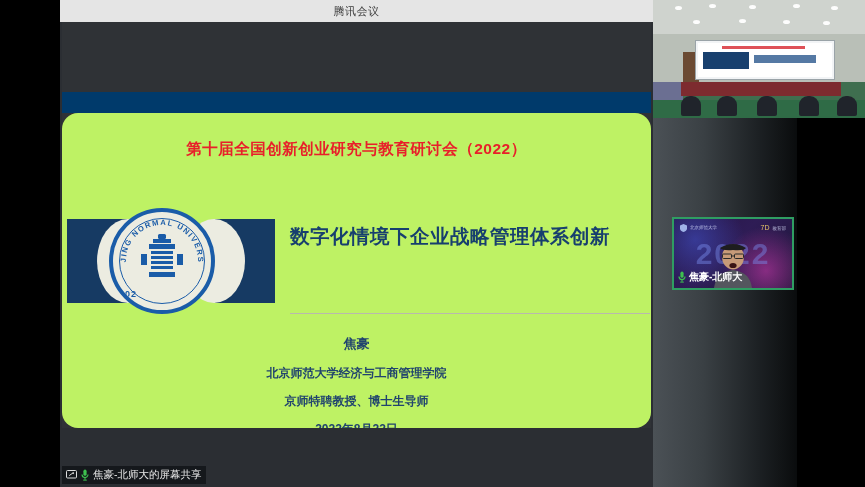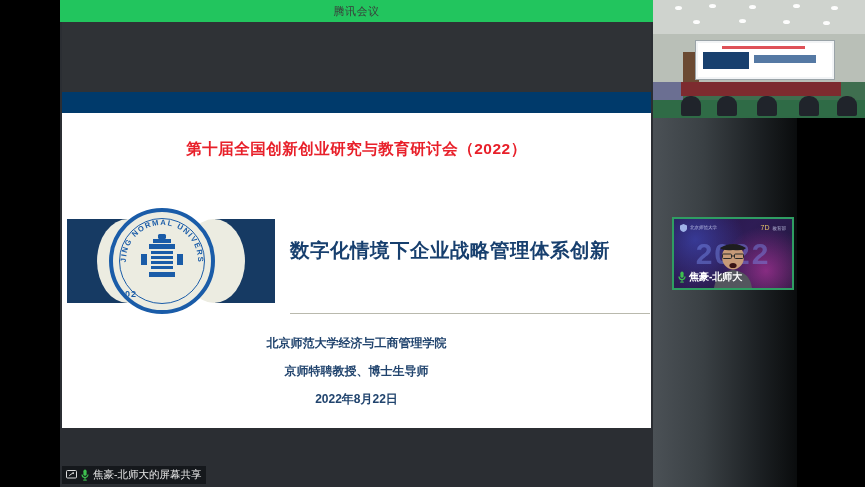--- a/index.html
+++ b/index.html
@@ -11,41 +11,42 @@
   }
   #root { position: relative; width: 865px; height: 487px; background: #000; }
 
   
   .share-window {
     position: absolute; left: 60px; top: 0; width: 593px; height: 487px;
     background: #2b2e33; overflow: hidden;
   }
   .titlebar {
     position: absolute; left: 0; top: 0; width: 593px; height: 22px;
-    background: #22c55e; display: flex; align-items: center; justify-content: center;
+    background: #e5e5e5; display: flex; align-items: center; justify-content: center;
   }
   .titlebar-text {
     font-size: 11px; color: #3a3a3a; letter-spacing: .5px;
   }
   .slide-stage {
     position: absolute; left: 2px; top: 22px; width: 589px; height: 406px;
     background: #2f3236;
   }
   
   .slide-darkband {
     position: absolute; left: 0; top: 0; width: 589px; height: 70px;
     background: #2f3236;
   }
   .slide-navyband {
     position: absolute; left: 0; top: 70px; width: 589px; height: 21px;
     background: #003a6b;
   }
   .slide-body {
     position: absolute; left: 0; top: 91px; width: 589px; height: 315px;
-    background: #ffffff;
+    background: #bef264;
+    border-radius: 16px;
   }
 
   
   .conf-title {
     position: absolute; left: 0; top: 26px; width: 589px; text-align: center;
     color: #e8202a; font-weight: bold; font-size: 15.5px; letter-spacing: .5px;
     white-space: nowrap;
   }
 
   
@@ -80,21 +81,21 @@
     position: absolute; left: 50%; top: 22px; transform: translateX(-50%);
     width: 42px; height: 50px;
   }
   .seal-year {
     position: absolute; left: 0; bottom: 11px; width: 100%;
     text-align: left; font-size: 9px; font-weight: bold;
     color: #1a5ca8; letter-spacing: 1px;
   }
 
   .main-title {
-    position: absolute; left: 228px; top: 124px; width: 352px;
+    position: absolute; left: 228px; top: 110px; width: 352px;
     color: #173f6e; font-weight: bold; font-size: 19.5px;
     letter-spacing: .5px; white-space: nowrap; text-align: left;
   }
   .title-rule {
     position: absolute; left: 228px; top: 200px; width: 360px; height: 1px;
     background: #b9b9ad;
   }
 
   .presenter { position: absolute; left: 0; top: 222px; width: 589px; text-align: center; }
   .presenter .name {
@@ -234,20 +235,21 @@
               <rect x="36" y="20" width="6" height="11" fill="#1a5ca8"></rect>
             </svg>
             <div class="seal-year">1902</div>
           </div>
         </div>
 
         <div class="main-title">数字化情境下企业战略管理体系创新</div>
         <div class="title-rule"></div>
 
         <div class="presenter">
+          <div class="name">焦豪</div>
           <div class="line">北京师范大学经济与工商管理学院</div>
           <div class="line">京师特聘教授、博士生导师</div>
           <div class="date">2022年8月22日</div>
         </div>
 
       </div>
     </div>
 
     <div class="share-bottom"></div>
 

